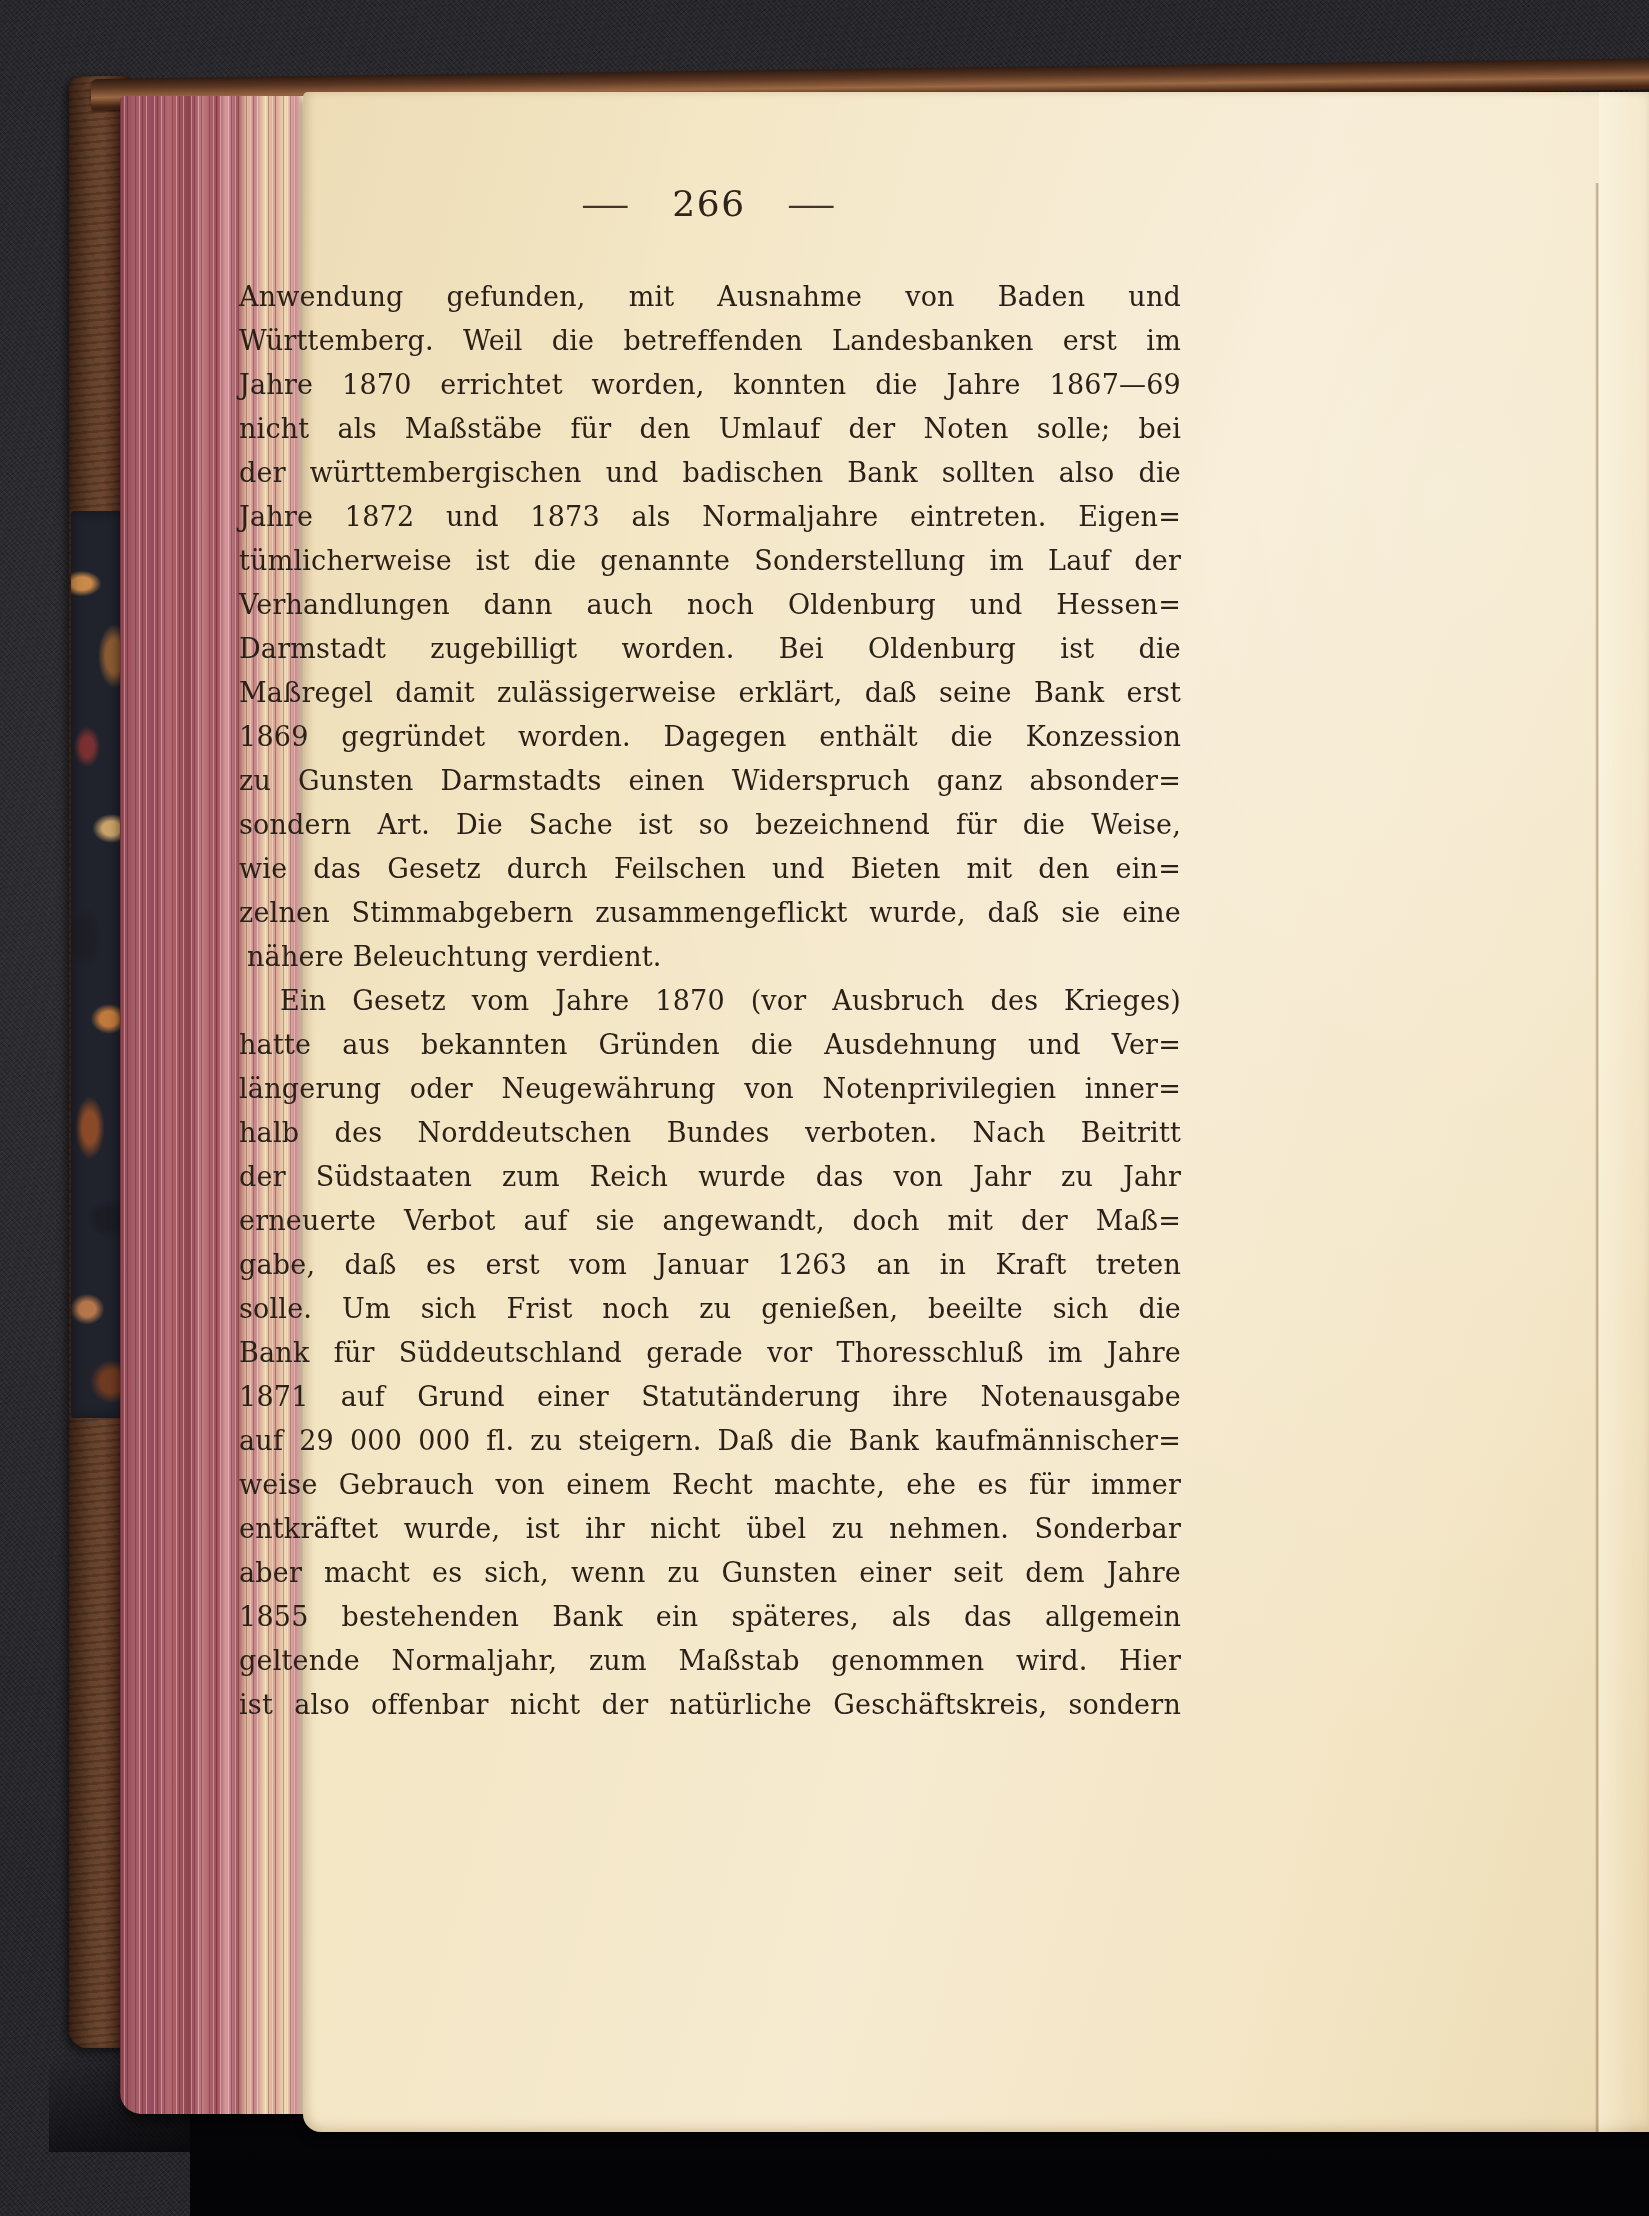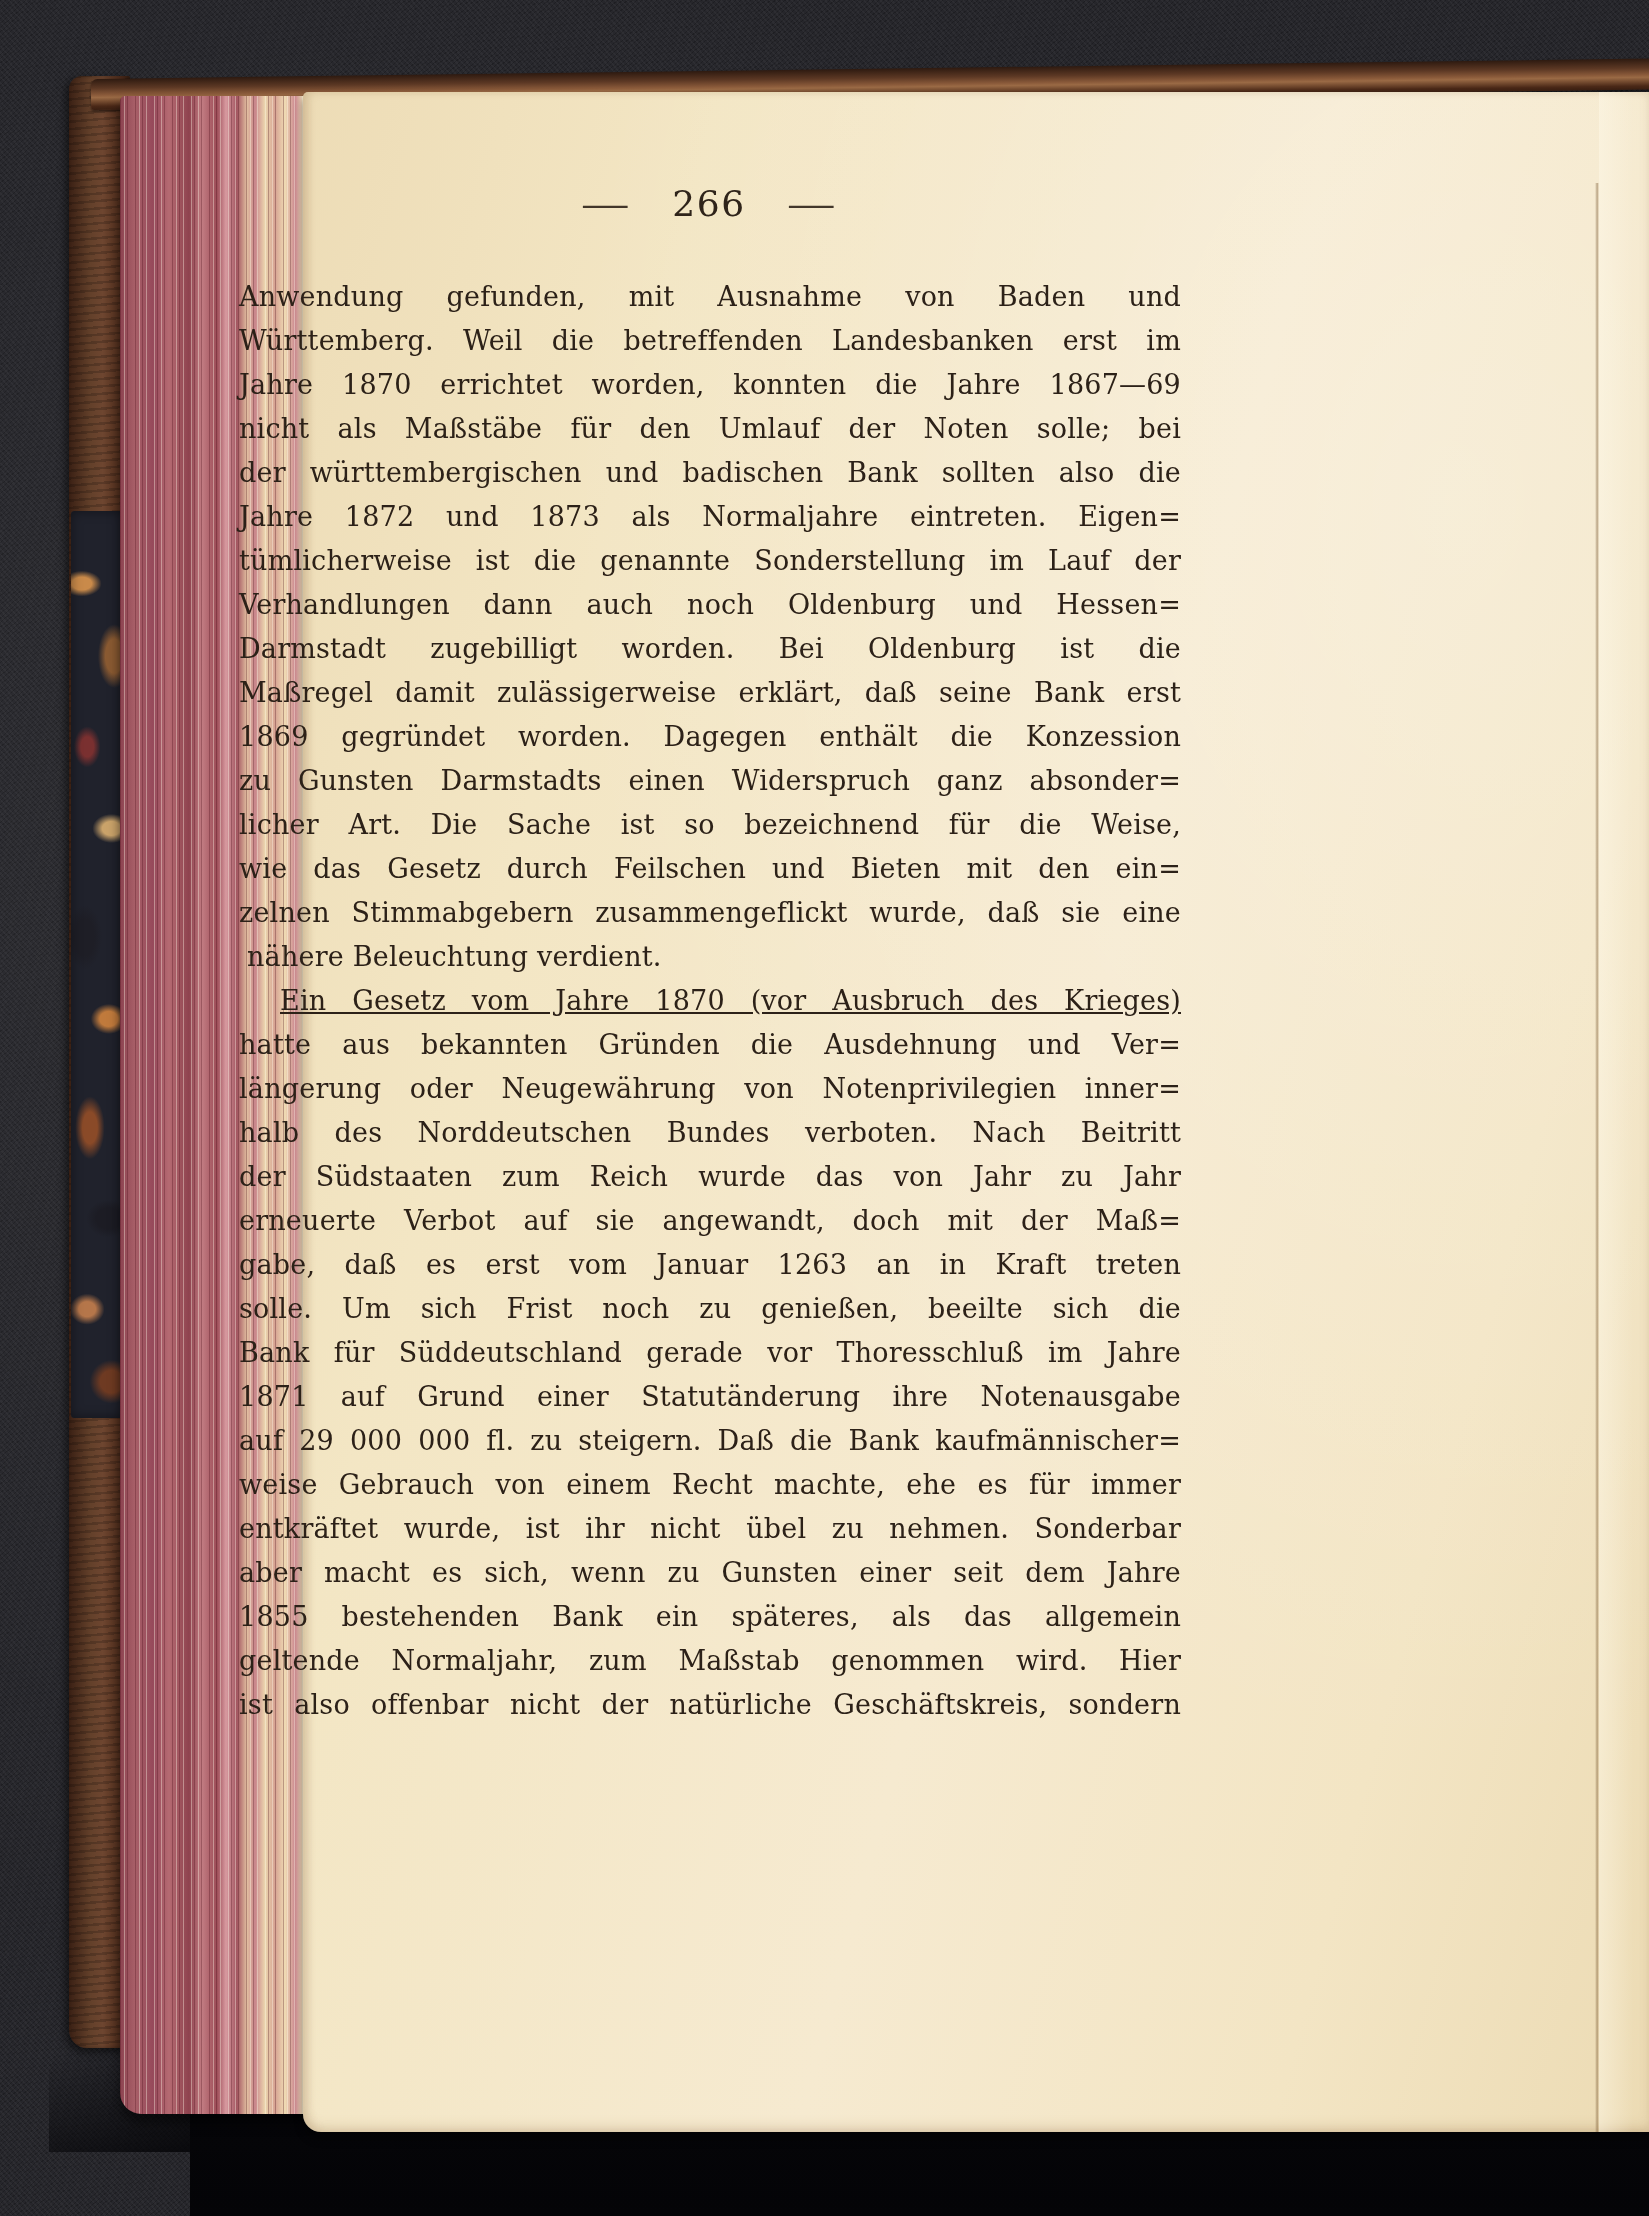--- a/index.html
+++ b/index.html
@@ -103,21 +103,21 @@
     position:absolute;left:239px;top:275px;width:942px;
     color:#2c2118;font-size:27px;line-height:44px;letter-spacing:0.2px;
   }
   .text-block .line{
     text-align:justify;
     text-align-last:justify;
     white-space:normal;
     height:44px;overflow:visible;
   }
   .text-block .line.short{text-align-last:left;margin-left:8px;}
-  .text-block .line.indent{padding-left:41px;text-decoration:underline;}
+  .text-block .line.indent{padding-left:41px;}
 </style>
 </head>
 <body>
 
 <div class="scene">
 
   <div class="book-shadow"></div>
   <div class="book-shadow-left"></div>
 
   <div class="spine-leather"></div>
@@ -143,21 +143,21 @@
       <div class="line">Jahre 1870 errichtet worden, konnten die Jahre 1867—69</div>
       <div class="line">nicht als Maßstäbe für den Umlauf der Noten solle; bei</div>
       <div class="line">der württembergischen und badischen Bank sollten also die</div>
       <div class="line">Jahre 1872 und 1873 als Normaljahre eintreten. Eigen=</div>
       <div class="line">tümlicherweise ist die genannte Sonderstellung im Lauf der</div>
       <div class="line">Verhandlungen dann auch noch Oldenburg und Hessen=</div>
       <div class="line">Darmstadt zugebilligt worden. Bei Oldenburg ist die</div>
       <div class="line">Maßregel damit zulässigerweise erklärt, daß seine Bank erst</div>
       <div class="line">1869 gegründet worden. Dagegen enthält die Konzession</div>
       <div class="line">zu Gunsten Darmstadts einen Widerspruch ganz absonder=</div>
-      <div class="line">licher Art. Die Sache ist so bezeichnend für die Weise,</div>
+      <div class="line">sondern Art. Die Sache ist so bezeichnend für die Weise,</div>
       <div class="line">wie das Gesetz durch Feilschen und Bieten mit den ein=</div>
       <div class="line">zelnen Stimmabgebern zusammengeflickt wurde, daß sie eine</div>
       <div class="line short">nähere Beleuchtung verdient.</div>
       <div class="line indent">Ein Gesetz vom Jahre 1870 (vor Ausbruch des Krieges)</div>
       <div class="line">hatte aus bekannten Gründen die Ausdehnung und Ver=</div>
       <div class="line">längerung oder Neugewährung von Notenprivilegien inner=</div>
       <div class="line">halb des Norddeutschen Bundes verboten. Nach Beitritt</div>
       <div class="line">der Südstaaten zum Reich wurde das von Jahr zu Jahr</div>
       <div class="line">erneuerte Verbot auf sie angewandt, doch mit der Maß=</div>
       <div class="line">gabe, daß es erst vom Januar 1263 an in Kraft treten</div>

